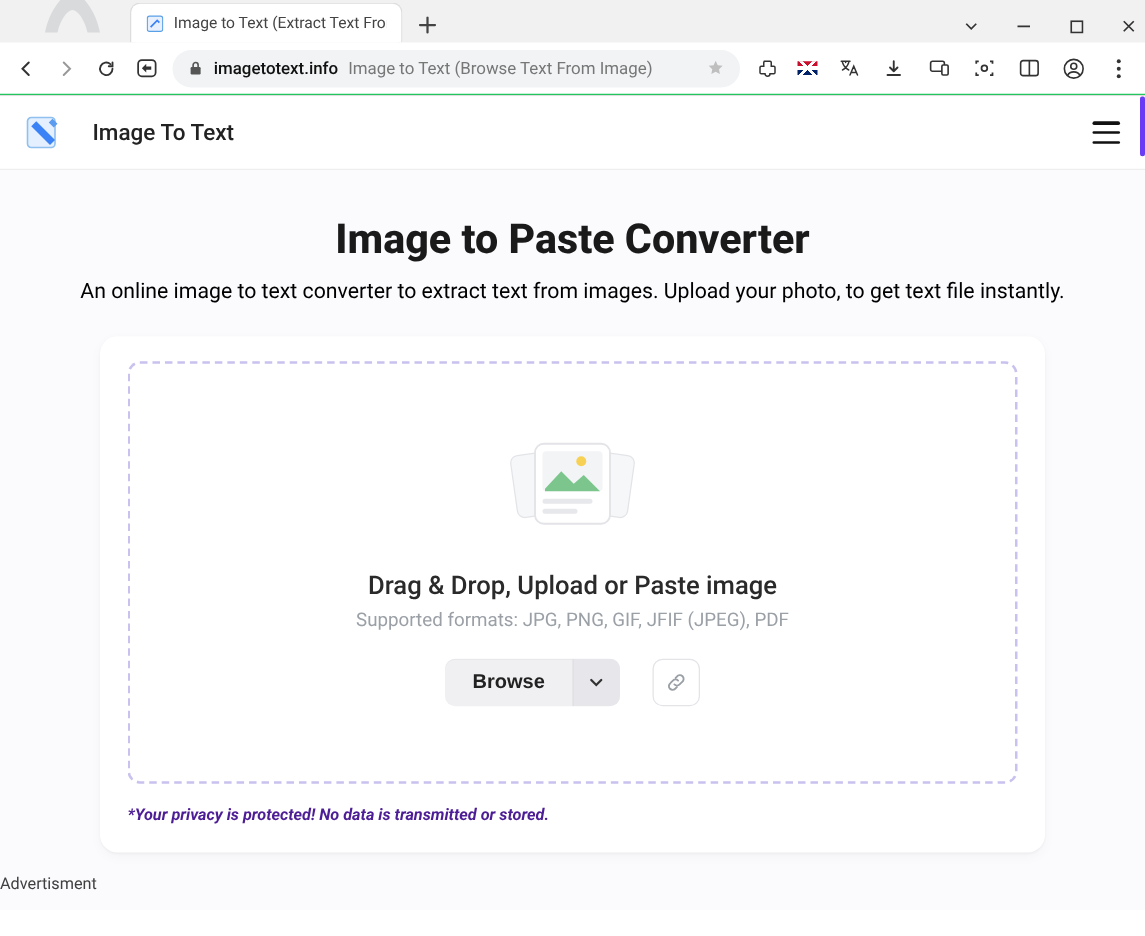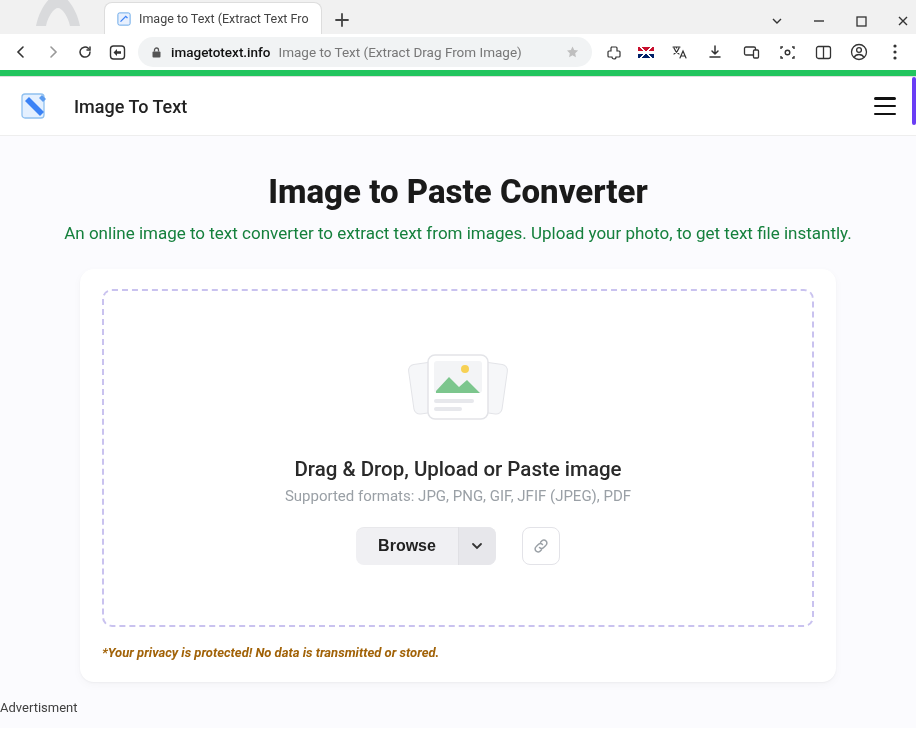--- a/index.html
+++ b/index.html
@@ -9,21 +9,21 @@
 .browser-chrome { background: #f1f1f1; border-bottom: 1px solid #ddd; }
 .win-ctrl { width: 14px; height: 14px; display: flex; align-items: center; justify-content: center; cursor: pointer; color: #333; }
 
 .tab-bar { display: flex; align-items: flex-end; height: 34px; padding-left: 104px; position: relative; }
 .brand-badge { position: absolute; left: 28px; top: -12px; width: 60px; height: 40px; }
 .tab { background: #fff; border: 1px solid #ddd; border-bottom: none; border-radius: 8px 8px 0 0; padding: 6px 12px; display: flex; align-items: center; gap: 8px; font-size: 12.5px; color: #444; max-width: 218px; height: 32px; }
 .tab .favicon { width: 14px; height: 14px; flex-shrink: 0; }
 .tab .tab-label { white-space: nowrap; overflow: hidden; text-overflow: clip; max-width: 170px; }
 .new-tab { width: 28px; height: 28px; display: flex; align-items: center; justify-content: center; margin-left: 6px; cursor: pointer; color: #555; }
 
-.toolbar { display: flex; align-items: center; height: 42px; padding: 0 10px; gap: 10px; background: #fff; border-bottom: 6px solid #22c55e; }
+.toolbar { display: flex; align-items: center; height: 42px; padding: 0 10px; gap: 10px; background: #fff; border-bottom: 1px solid #22c55e; }
 .tbtn { width: 22px; height: 22px; display: flex; align-items: center; justify-content: center; color: #444; cursor: pointer; }
 .addr-wrap { flex: 1; display: flex; align-items: center; background: #f1f3f4; border-radius: 16px; height: 30px; padding: 0 12px; gap: 8px; font-size: 13.5px; color: #555; }
 .addr-domain { color: #111; font-weight: 500; }
 .addr-title { color: #777; white-space: nowrap; overflow: hidden; }
 .addr-right { margin-left: auto; display: flex; align-items: center; gap: 6px; }
 .toolbar-icons { display: flex; align-items: center; gap: 14px; }
 .flag { width: 16px; height: 11px; background: linear-gradient(to bottom, #c8102e 33%, #fff 33% 66%, #012169 66%); position: relative; }
 .flag::after { content:""; position:absolute; inset:0; background: linear-gradient(45deg, transparent 45%, #fff 45% 55%, transparent 55%), linear-gradient(-45deg, transparent 45%, #fff 45% 55%, transparent 55%); }
 
 
@@ -31,33 +31,33 @@
 .site-header { display: flex; align-items: center; justify-content: space-between; padding: 14px 20px; background: #fff; border-bottom: 1px solid #eee; }
 .logo-wrap { display: flex; align-items: center; gap: 24px; }
 .logo-mark { width: 30px; height: 30px; }
 .site-title { font-size: 18px; font-weight: 500; color: #222; }
 .hamburger { width: 22px; height: 18px; display: flex; flex-direction: column; justify-content: space-between; cursor: pointer; }
 .hamburger span { height: 2.5px; background: #111; border-radius: 2px; }
 .accent-bar { position: absolute; right: 0; top: 0; width: 4px; height: 48px; background: #6a3df5; border-radius: 2px; }
 
 .hero { text-align: center; padding: 36px 20px 16px; }
 .hero h1 { font-size: 33px; font-weight: 800; color: #1a1a1a; margin-bottom: 12px; }
-.hero p { font-size: 17px; color: #15803d; }
+.hero p { font-size: 17px; color: #000000; }
 
 .card { background: #fff; border-radius: 14px; box-shadow: 0 1px 2px rgba(0,0,0,.04), 0 3px 10px rgba(0,0,0,.03); margin: 10px 80px 0; padding: 20px 22px 22px; }
 .drop { border: 2px dashed #c9c2ef; border-radius: 10px; padding: 56px 20px 60px; text-align: center; }
 .drop-illus { width: 110px; height: 90px; margin: 0 auto 20px; }
 .drop-h { font-size: 20.5px; color: #2a2a2a; font-weight: 500; margin-bottom: 6px; }
 .drop-sub { font-size: 15px; color: #9aa0a6; margin-bottom: 22px; }
 .drop-actions { display: flex; justify-content: center; gap: 26px; align-items: stretch; }
 .browse-group { display: flex; border-radius: 8px; overflow: hidden; background: #f0f0f3; box-shadow: 0 1px 0 rgba(0,0,0,.03) inset; }
 .browse-btn { padding: 10px 22px; font-size: 16px; font-weight: 600; color: #222; border: none; background: transparent; cursor: pointer; }
 .browse-caret { width: 38px; background: #e7e7eb; display: flex; align-items: center; justify-content: center; cursor: pointer; border-left: 1px solid #e0e0e4; }
 .link-btn { width: 38px; border: 1px solid #e3e3e8; border-radius: 8px; display: flex; align-items: center; justify-content: center; cursor: pointer; background: #fff; }
-.privacy { font-size: 13px; font-style: italic; color: #a16207; font-weight: 700; margin-top: 18px; }
+.privacy { font-size: 13px; font-style: italic; color: #4c1d95; font-weight: 700; margin-top: 18px; }
 .ad { text-align: left; font-size: 13px; color: #404040; padding: 18px 0 4px; }
 
 svg { display: block; }
 </style>
 </head>
 <body>
 
 <div class="browser-chrome">
 
   <div class="tab-bar">
@@ -130,21 +130,21 @@
       </div>
 
     <div class="addr-wrap">
       <span>
           <svg width="13" height="13" viewBox="0 0 13 13">
             <rect x="2.5" y="5.5" width="8" height="6" rx="1" fill="#555"></rect>
             <path d="M4.5 5.5V4a2 2 0 0 1 4 0v1.5" stroke="#555" stroke-width="1.3" fill="none"></path>
           </svg>
         </span>
       <span class="addr-domain">imagetotext.info</span>
-      <span class="addr-title">Image to Text (Extract Drag From Image)</span>
+      <span class="addr-title">Image to Text (Browse Text From Image)</span>
       <span class="addr-right">
         <span>
             <svg width="15" height="15" viewBox="0 0 15 15">
               <path d="M7.5 1.5l1.7 3.6 3.9.5-2.9 2.7.7 3.9-3.4-1.9-3.4 1.9.7-3.9L2 5.6l3.9-.5z" fill="#bfbfbf"></path>
             </svg>
           </span>
       </span>
     </div>
 
     <div class="toolbar-icons">

